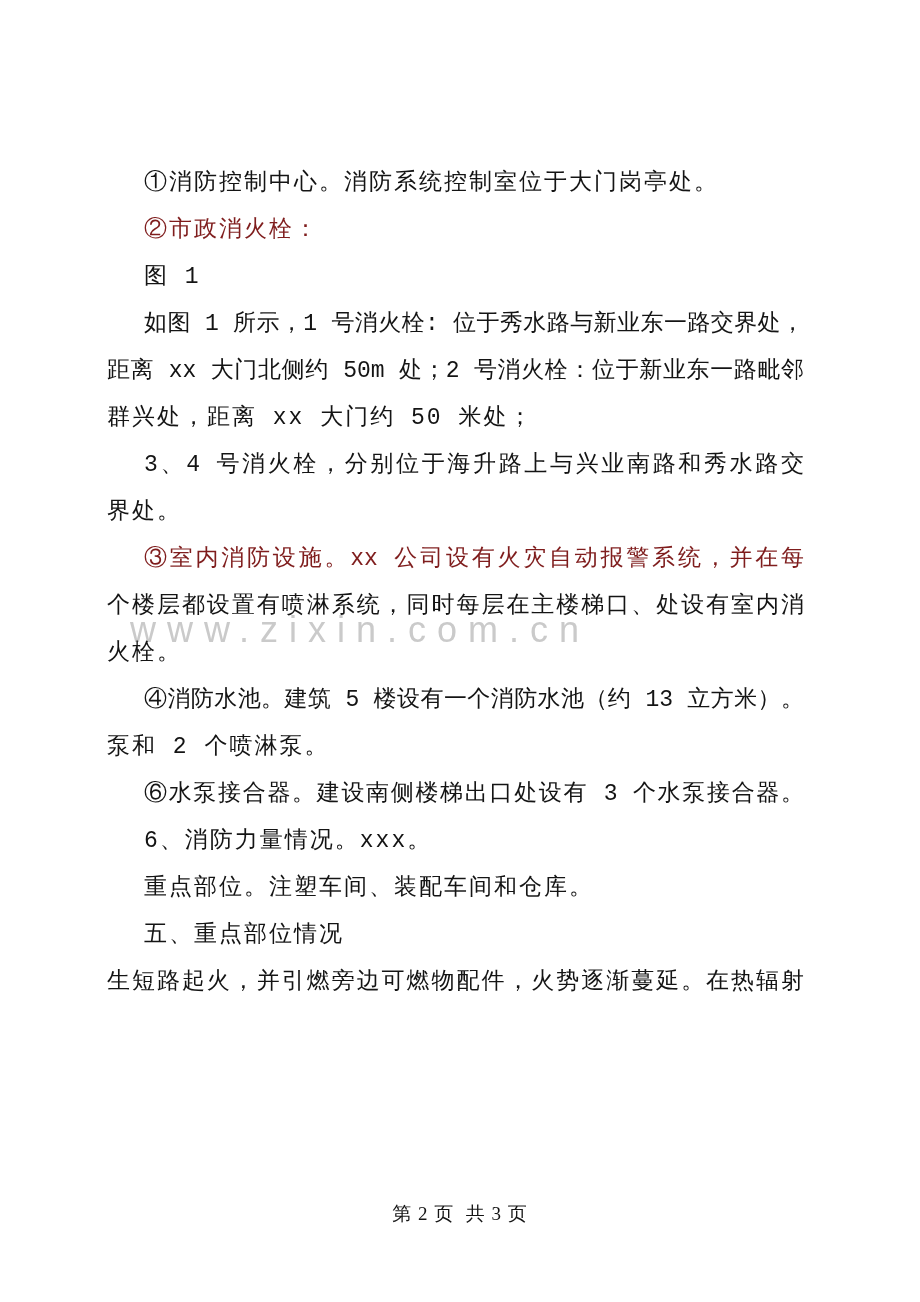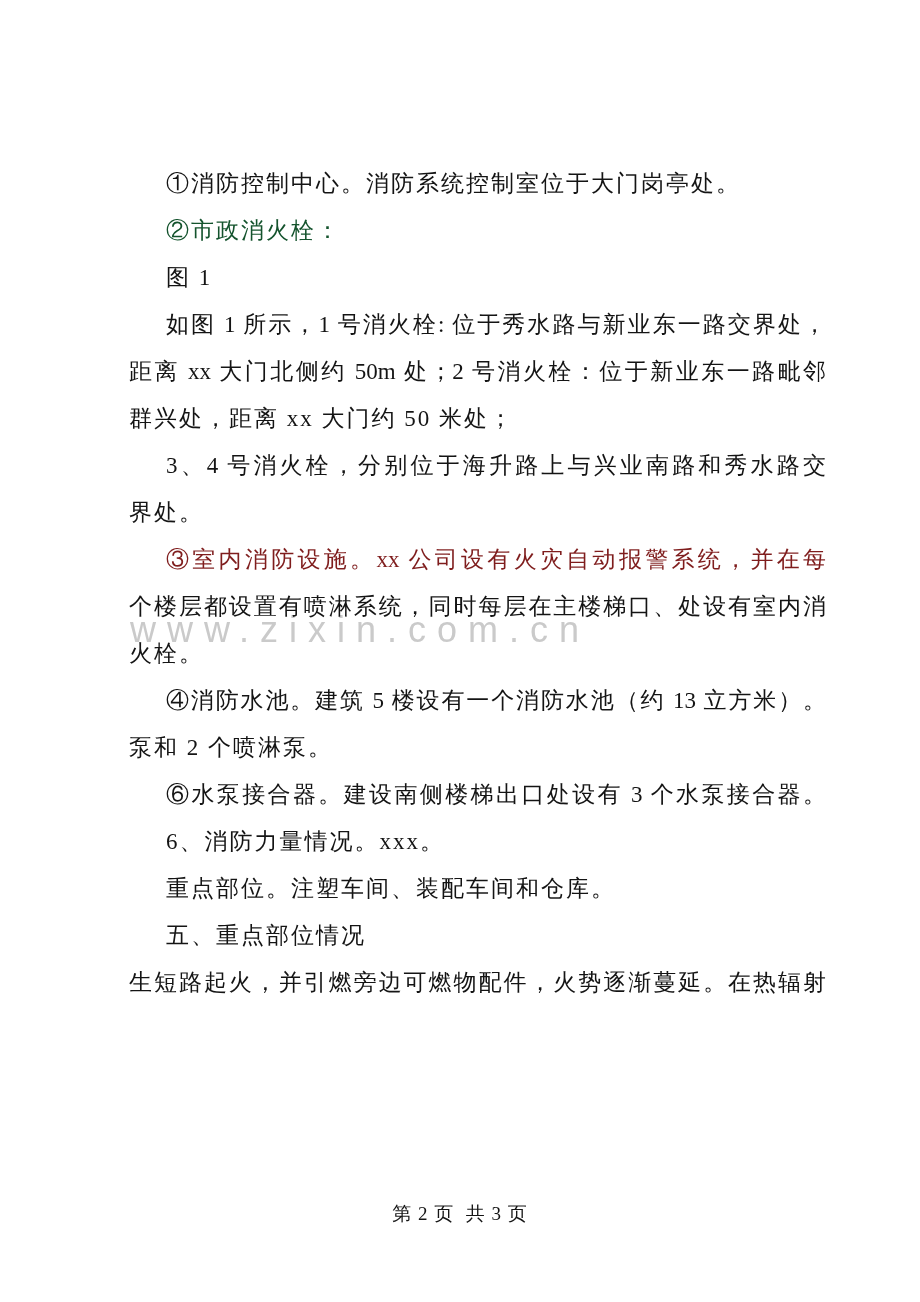--- a/index.html
+++ b/index.html
@@ -23,24 +23,25 @@
     font-family: "Liberation Sans", "DejaVu Sans", sans-serif;
     font-size: 36px;
     line-height: 48px;
     letter-spacing: 11px;
     white-space: pre;
     user-select: none;
     pointer-events: none;
   }
   .doc-body {
     position: absolute;
-    left: 129px;
+    left: 107px;
     top: 160px;
     width: 697px;
     z-index: 2;
+    font-family: Liberation Mono, monospace;
   }
   .line {
     height: 47px;
     line-height: 47px;
     font-size: 23px;
     letter-spacing: 2px;
     white-space: pre;
     overflow: hidden;
     color: #141414;
   }
@@ -72,21 +73,21 @@
 <body>
 
 <div class="page">
 
   <div class="watermark" style="color: rgb(202, 202, 202);">www.zixin.com.cn</div>
 
   <div class="doc-body">
 
       <div class="line indent" style="color: rgb(20, 20, 20);">①消防控制中心。消防系统控制室位于大门岗亭处。</div>
 
-      <div class="line indent" style="color: #14532d;">②市政消火栓：</div>
+      <div class="line indent" style="color: #7f1d1d;">②市政消火栓：</div>
 
       <div class="line indent" style="color: rgb(20, 20, 20);">图 1</div>
 
       <div class="line indent justify" style="color: rgb(20, 20, 20);">如图 1 所示，1 号消火栓: 位于秀水路与新业东一路交界处，</div>
 
       <div class="line justify" style="color: rgb(20, 20, 20);">距离 xx 大门北侧约 50m 处；2 号消火栓：位于新业东一路毗邻</div>
 
       <div class="line" style="color: rgb(20, 20, 20);">群兴处，距离 xx 大门约 50 米处；</div>
 
       <div class="line indent justify" style="color: rgb(20, 20, 20);">3、4 号消火栓，分别位于海升路上与兴业南路和秀水路交</div>

